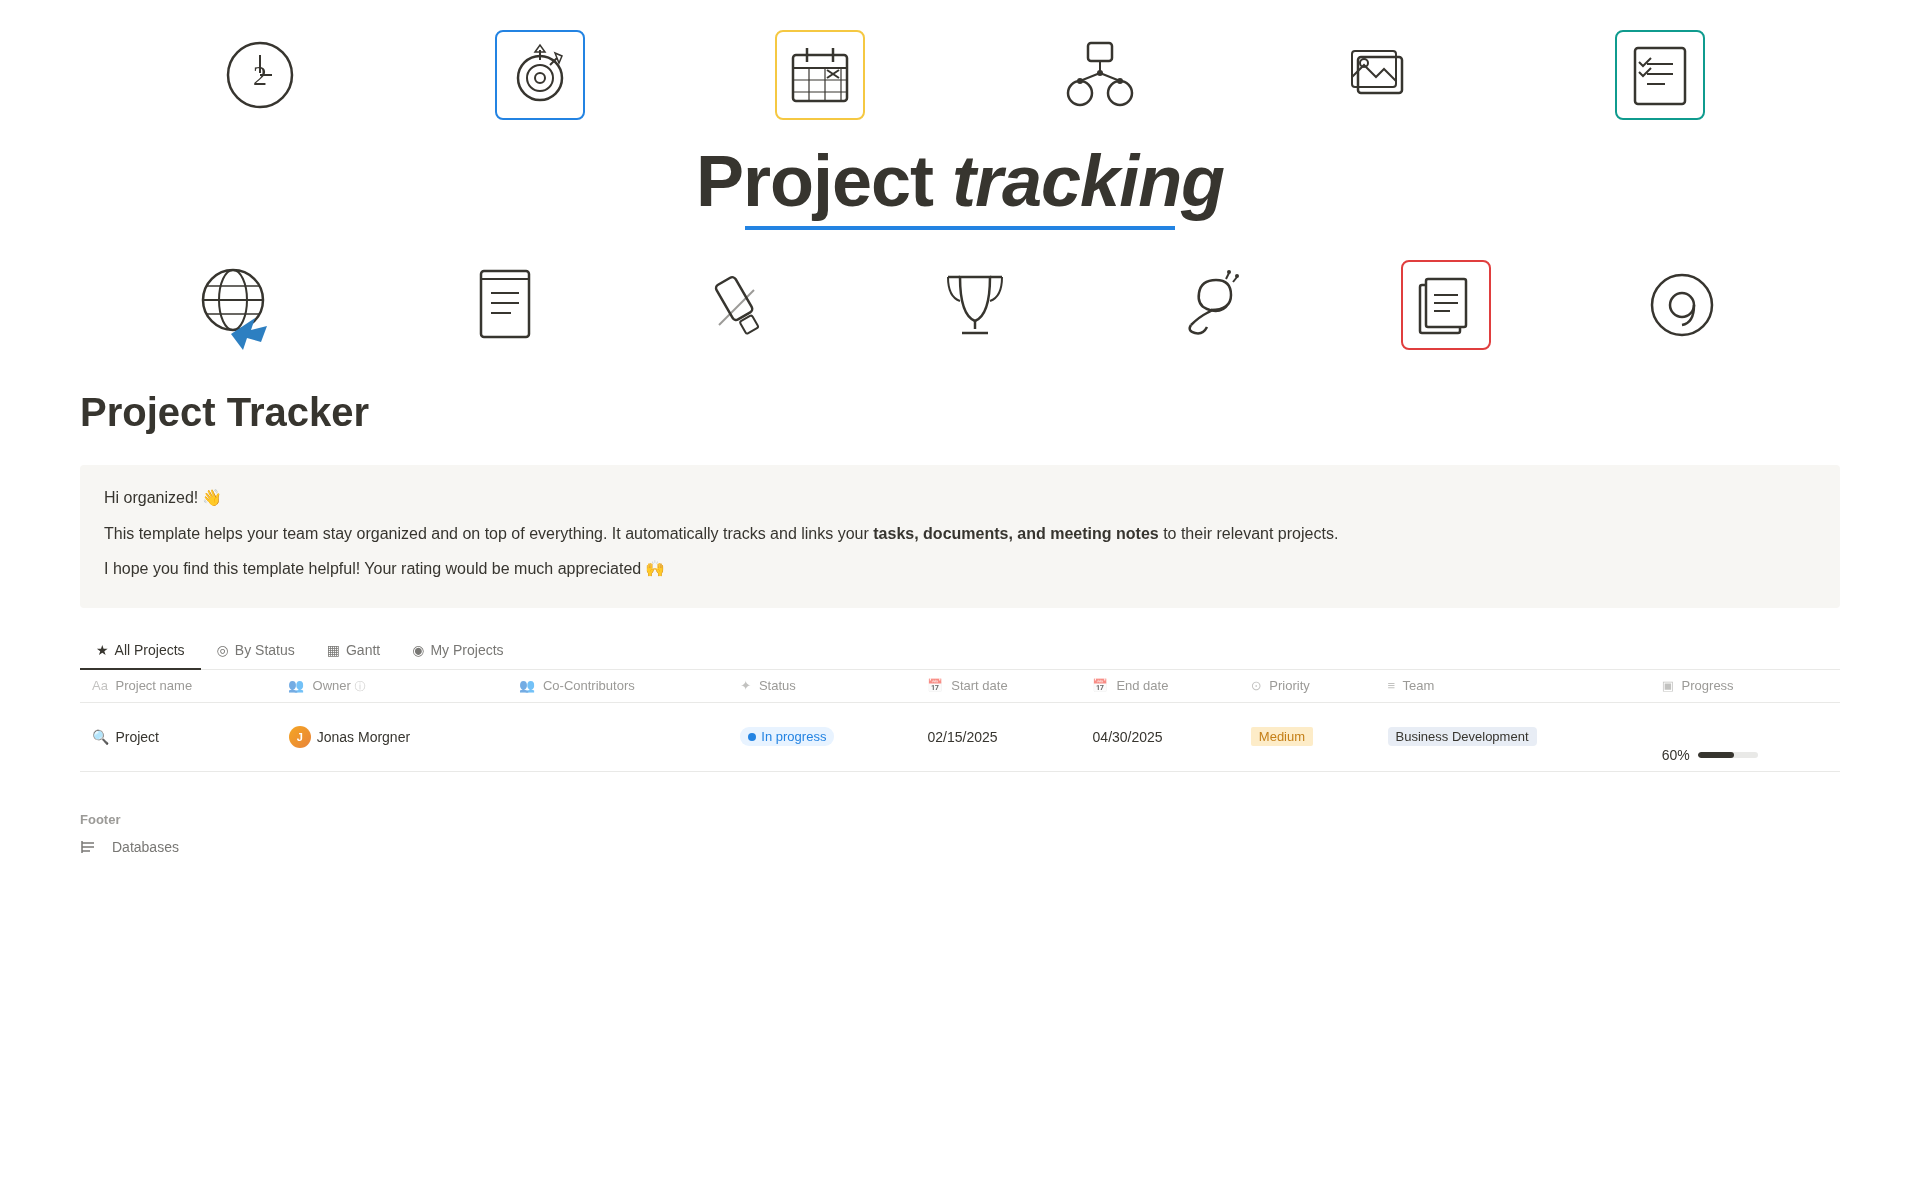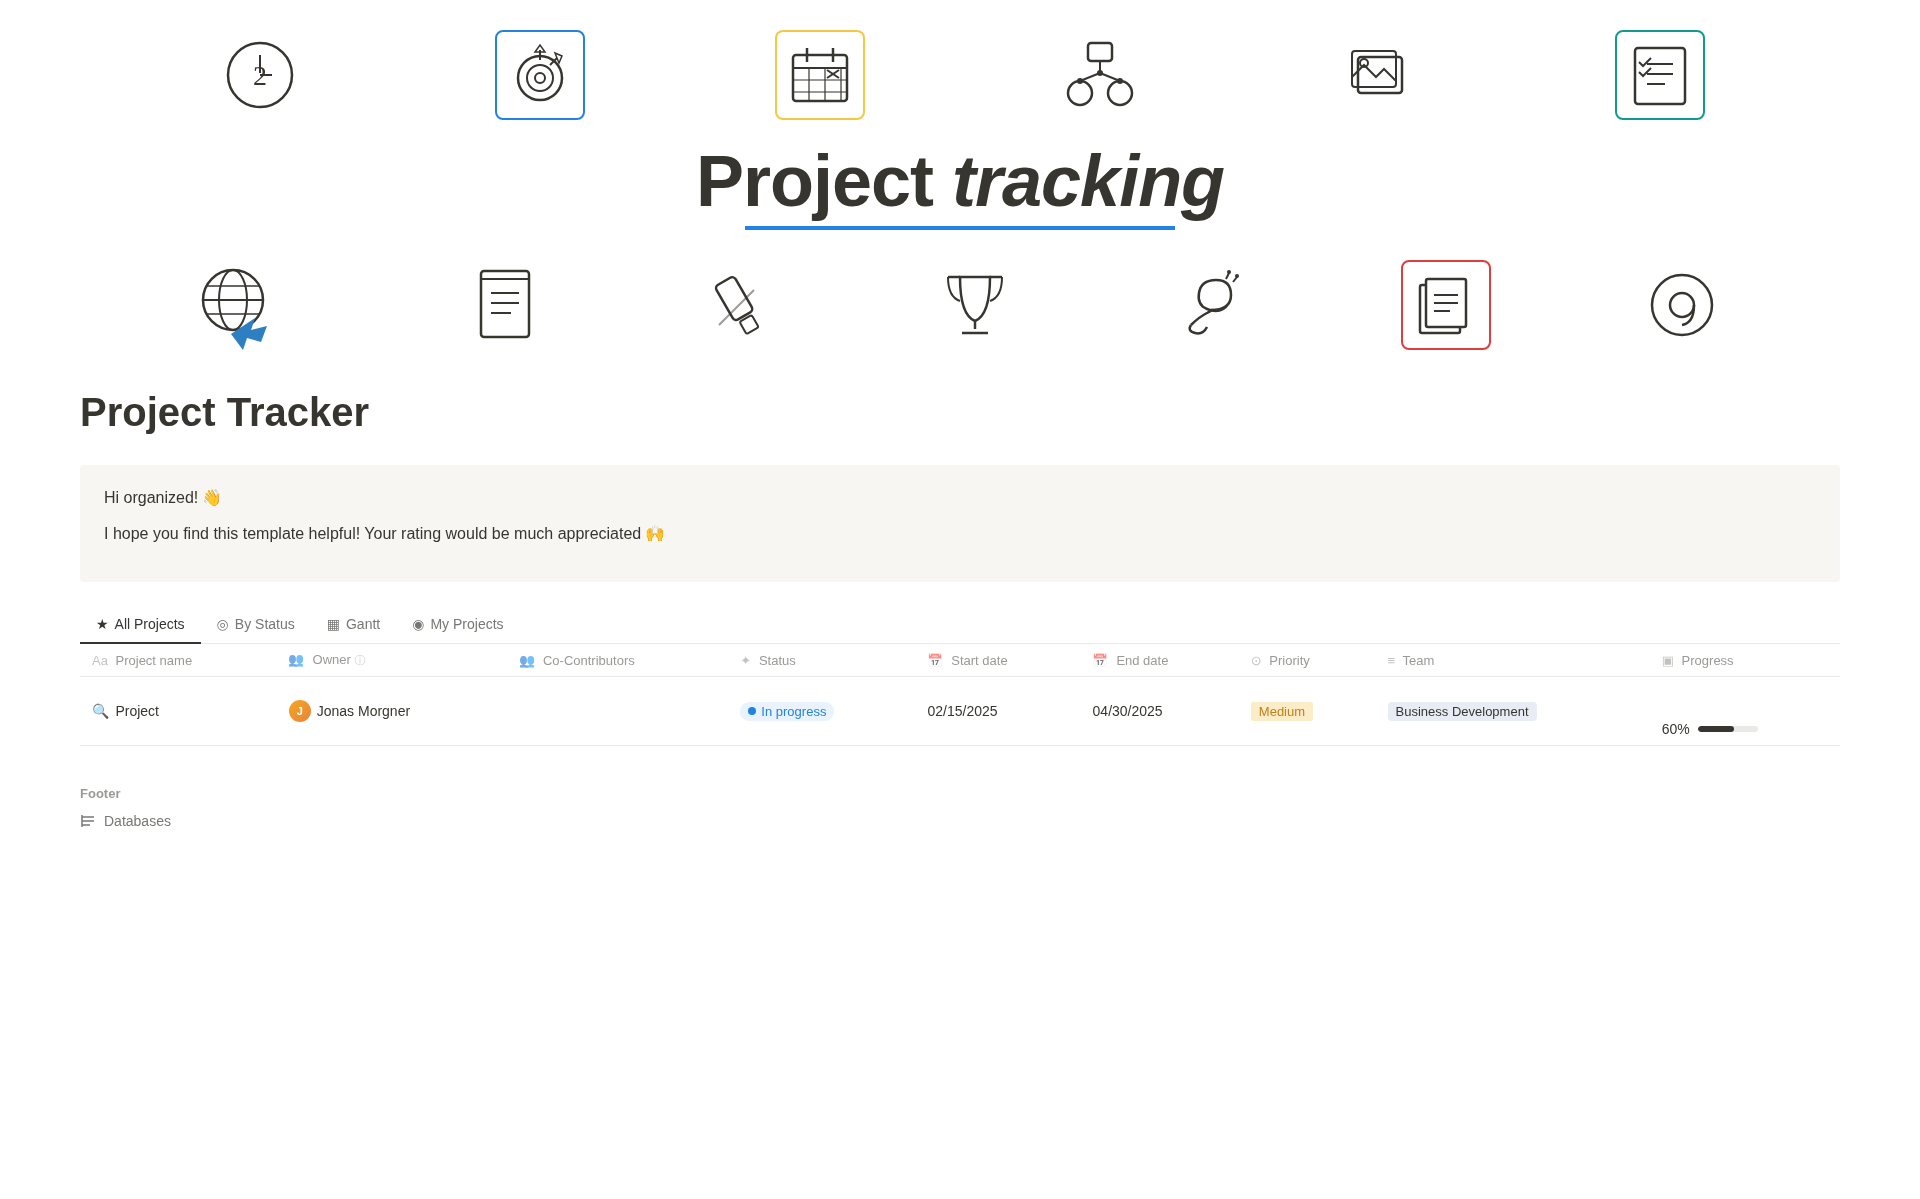--- a/index.html
+++ b/index.html
@@ -84,21 +84,21 @@
       margin: 0 80px 24px 80px;
       line-height: 1.6;
       font-size: 16px;
       color: #37352f;
     }
 
     .info-box p {
       margin-bottom: 10px;
     }
     .info-box p:last-child {
-      margin-bottom: 16px;
+      margin-bottom: 6px;
     }
 
     
     .tabs-container {
       display: flex;
       align-items: center;
       border-bottom: 1px solid #e9e9e7;
       margin: 0 80px;
       gap: 0;
     }
@@ -266,21 +266,21 @@
     .footer-label {
       font-size: 13px;
       color: #9b9a97;
       font-weight: 700;
       margin-bottom: 8px;
     }
 
     .footer-item {
       display: flex;
       align-items: center;
-      gap: 8px;
+      gap: 16px;
       font-size: 14px;
       color: #787774;
       padding: 4px 0;
       cursor: pointer;
     }
 
     
     .svg-icon {
       stroke: #37352f;
       fill: none;
@@ -464,20 +464,23 @@
     </svg>
   </div>
 </div>
 
 <div class="page-header">
   <h2 class="page-title">Project Tracker</h2>
 </div>
 
 <div class="info-box">
   <p><span>Hi organized! 👋</span></p>
+  <p>
+    <span>This template helps your team stay organized and on top of everything. It automatically tracks and links your </span><strong>tasks, documents, and meeting notes</strong><span> to their relevant projects.</span>
+  </p>
   <p>I hope you find this template helpful! Your rating would be much appreciated 🙌</p>
 </div>
 
 <div class="tabs-container">
   <div class="tab-item active">
     <span class="tab-icon">★</span>
     <span>All Projects</span>
   </div>
   <div class="tab-item">
     <span class="tab-icon">◎</span>

